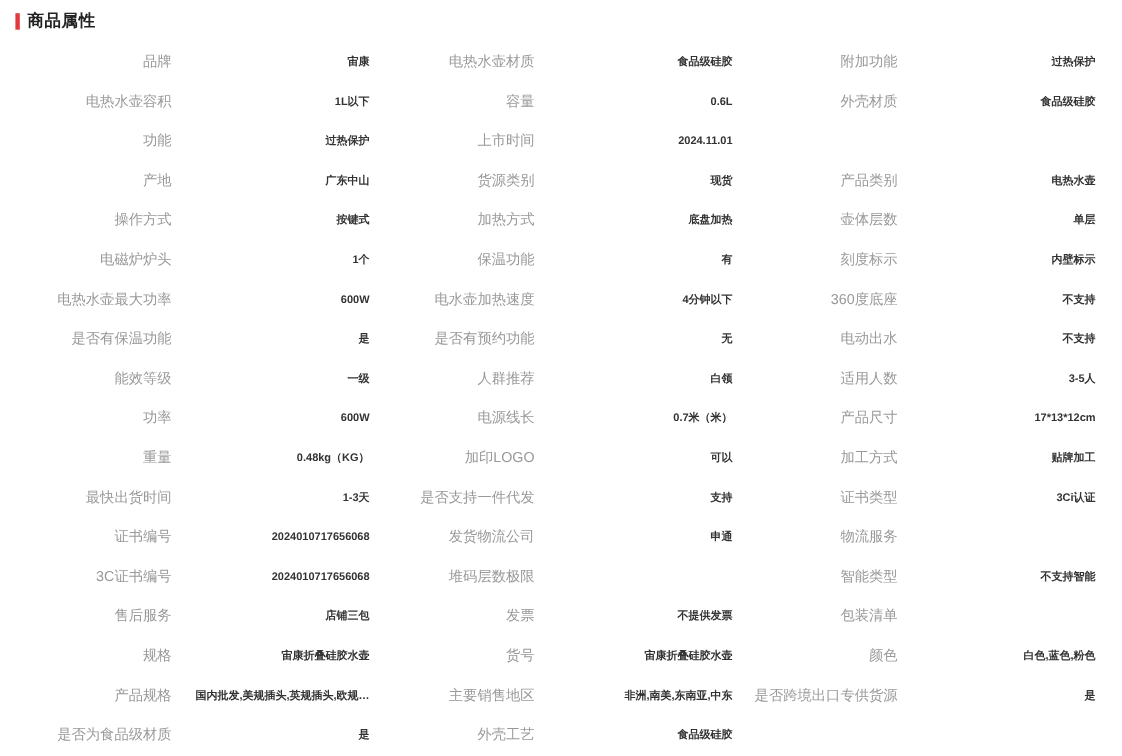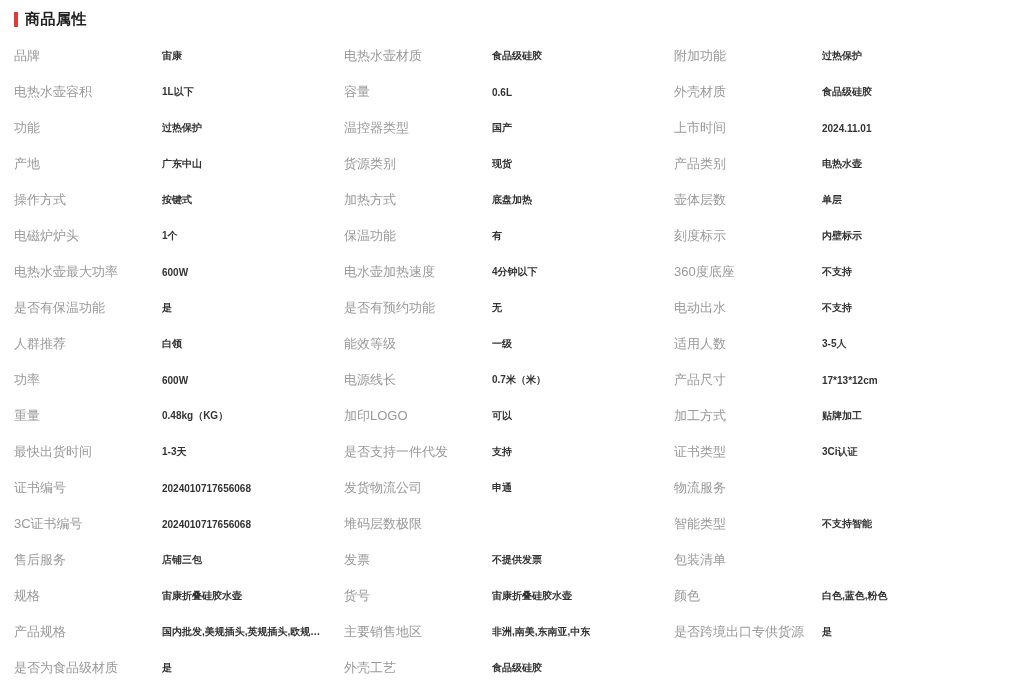--- a/index.html
+++ b/index.html
@@ -56,20 +56,21 @@
   .attr-cell {
     display: flex;
     align-items: center;
     height: 36px;
     box-sizing: border-box;
     overflow: hidden;
   }
   .attr-cell.col {
     width: 330px;
     flex: 0 0 330px;
+    text-align: right;
   }
   .attr-label {
     width: 148px;
     flex: 0 0 148px;
     color: #999999;
     font-size: 13px;
     white-space: nowrap;
     overflow: hidden;
     text-overflow: ellipsis;
     padding-right: 6px;
@@ -132,24 +133,20 @@
         <div class="attr-value">食品级硅胶</div>
       </div>
     </div>
 
     <div class="attr-row">
       <div class="attr-cell col">
         <div class="attr-label">功能</div>
         <div class="attr-value">过热保护</div>
       </div>
       <div class="attr-cell col">
-        <div class="attr-label">温控器类型</div>
-        <div class="attr-value">国产</div>
-      </div>
-      <div class="attr-cell col">
         <div class="attr-label">上市时间</div>
         <div class="attr-value">2024.11.01</div>
       </div>
     </div>
 
     <div class="attr-row">
       <div class="attr-cell col">
         <div class="attr-label">产地</div>
         <div class="attr-value">广东中山</div>
       </div>
@@ -218,26 +215,26 @@
         <div class="attr-value">无</div>
       </div>
       <div class="attr-cell col">
         <div class="attr-label">电动出水</div>
         <div class="attr-value">不支持</div>
       </div>
     </div>
 
     <div class="attr-row">
       <div class="attr-cell col">
+        <div class="attr-label">能效等级</div>
+        <div class="attr-value">一级</div>
+      </div>
+      <div class="attr-cell col">
         <div class="attr-label">人群推荐</div>
         <div class="attr-value">白领</div>
-      </div>
-      <div class="attr-cell col">
-        <div class="attr-label">能效等级</div>
-        <div class="attr-value">一级</div>
       </div>
       <div class="attr-cell col">
         <div class="attr-label">适用人数</div>
         <div class="attr-value">3-5人</div>
       </div>
     </div>
 
     <div class="attr-row">
       <div class="attr-cell col">
         <div class="attr-label">功率</div>

